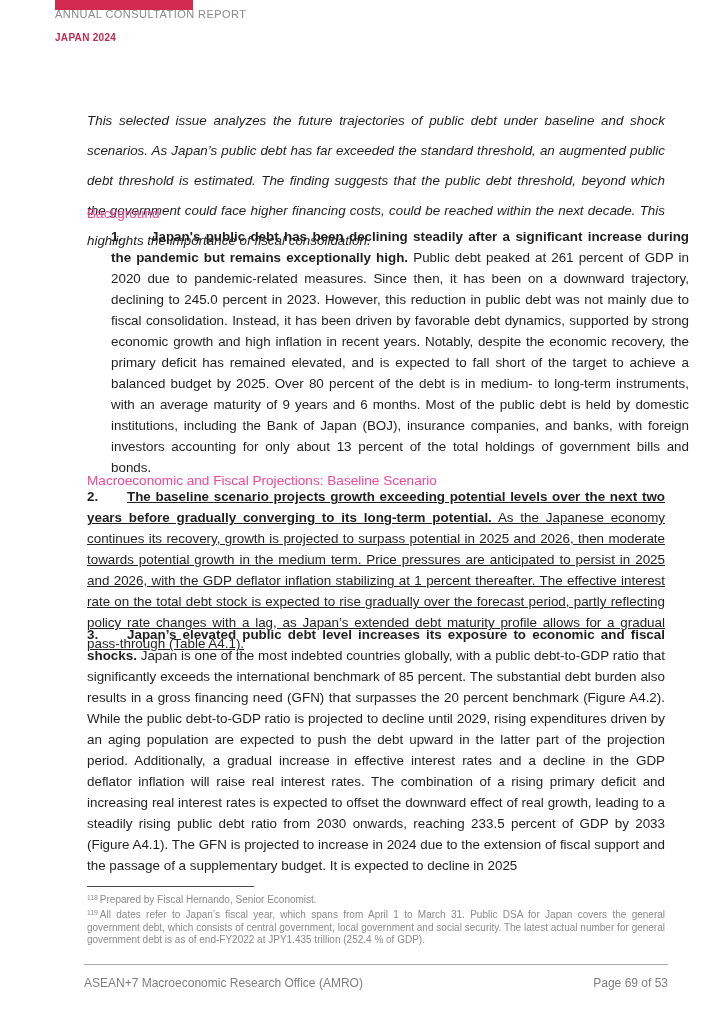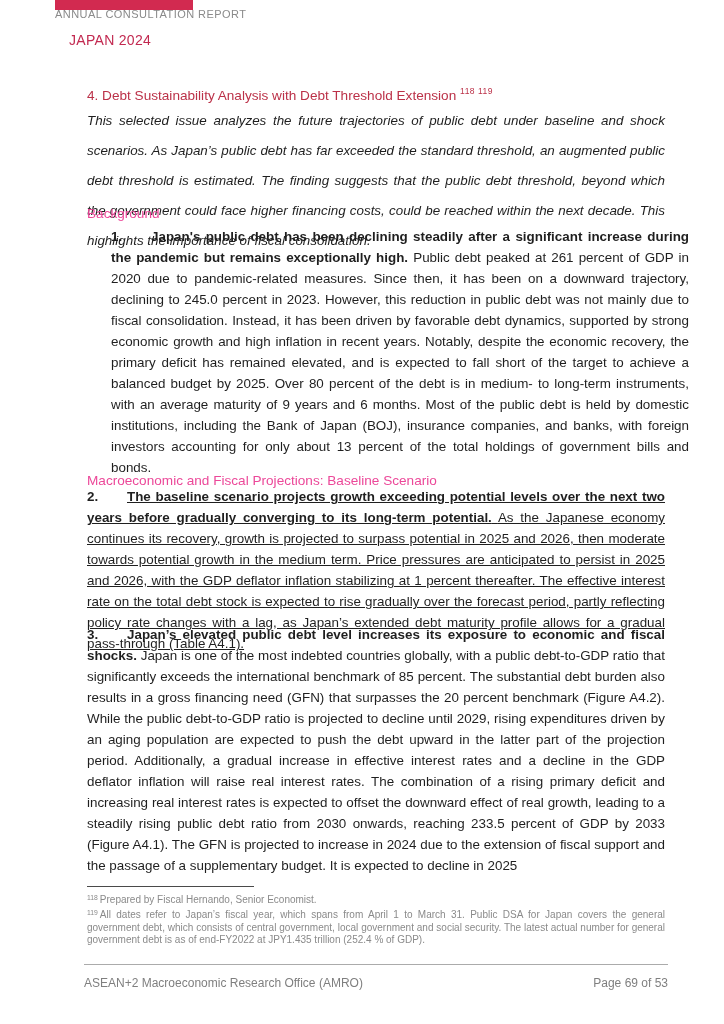--- a/index.html
+++ b/index.html
@@ -7,21 +7,21 @@
     position:relative;
     width:724px;height:1024px;
     margin:0 auto;
     background:#ffffff;
     font-family:"Liberation Sans", sans-serif;
     overflow:hidden;
     color:#1f1f1f;
   }
   .redbar{position:absolute;left:55px;top:0;width:138px;height:10px;background:#D22A50;}
   .hdr-line1{position:absolute;left:55px;top:8px;font-size:11px;color:#8a8a8a;letter-spacing:.45px;}
-  .hdr-line2{position:absolute;left:69px;top:32px;font-size:14px;color:#C22950;font-weight:normal;letter-spacing:.3px;}
+  .hdr-line2{position:absolute;left:55px;top:32px;font-size:10px;color:#C22950;font-weight:bold;letter-spacing:.3px;}
 
   .col{position:absolute;left:87px;width:578px;}
 
   .sec-title{top:86px;font-size:13.6px;color:#BB3148;}
   .sec-title sup{font-size:8.5px;vertical-align:6px;letter-spacing:.5px;}
 
   .intro{
     top:106px;
     font-size:13.4px;line-height:30px;
     font-style:italic;text-align:justify;
@@ -55,21 +55,20 @@
 </style>
 </head>
 <body>
 
 <div class="page">
 
   <div class="redbar"></div>
   <div class="hdr-line1">ANNUAL CONSULTATION REPORT</div>
   <div class="hdr-line2">JAPAN 2024</div>
 
-  <div class="col sec-title"><span>4. Debt Sustainability Analysis with Debt Threshold Extension</span> <sup>118 119</sup></div>
 
   <div class="col intro">This selected issue analyzes the future trajectories of public debt under baseline and shock scenarios. As Japan’s public debt has far exceeded the standard threshold, an augmented public debt threshold is estimated. The finding suggests that the public debt threshold, beyond which the government could face higher financing costs, could be reached within the next decade. This highlights the importance of fiscal consolidation.</div>
 
   <div class="col h-red h-bg">Background</div>
 
   <div class="col para para-1"><span class="pnum">1.</span><span class="plead">Japan's public debt has been declining steadily after a significant increase during the pandemic but remains exceptionally high.</span> <span>Public debt peaked at 261 percent of GDP in 2020 due to pandemic-related measures. Since then, it has been on a downward trajectory, declining to 245.0 percent in 2023. However, this reduction in public debt was not mainly due to fiscal consolidation. Instead, it has been driven by favorable debt dynamics, supported by strong economic growth and high inflation in recent years. Notably, despite the economic recovery, the primary deficit has remained elevated, and is expected to fall short of the target to achieve a balanced budget by 2025. Over 80 percent of the debt is in medium- to long-term instruments, with an average maturity of 9 years and 6 months. Most of the public debt is held by domestic institutions, including the Bank of Japan (BOJ), insurance companies, and banks, with foreign investors accounting for only about 13 percent of the total holdings of government bills and bonds.</span></div>
 
   <div class="col h-red h-macro">Macroeconomic and Fiscal Projections: Baseline Scenario</div>
 
   <div class="col para para-2"><span class="pnum">2.</span><span class="plead">The baseline scenario projects growth exceeding potential levels over the next two years before gradually converging to its long-term potential.</span> <span>As the Japanese economy continues its recovery, growth is projected to surpass potential in 2025 and 2026, then moderate towards potential growth in the medium term. Price pressures are anticipated to persist in 2025 and 2026, with the GDP deflator inflation stabilizing at 1 percent thereafter. The effective interest rate on the total debt stock is expected to rise gradually over the forecast period, partly reflecting policy rate changes with a lag, as Japan’s extended debt maturity profile allows for a gradual pass-through (Table A4.1).</span></div>
@@ -78,17 +77,17 @@
 
   <div class="fn-rule"></div>
 
   <div class="col footnotes">
     <div class="fn"><sup>118</sup><span>Prepared by Fiscal Hernando, Senior Economist.</span></div>
     <div class="fn"><sup>119</sup><span>All dates refer to Japan’s fiscal year, which spans from April 1 to March 31. Public DSA for Japan covers the general government debt, which consists of central government, local government and social security. The latest actual number for general government debt is as of end-FY2022 at JPY1.435 trillion (252.4 % of GDP).</span></div>
   </div>
 
   <div class="footer-rule"></div>
   <div class="footer">
-    <span>ASEAN+2 Macroeconomic Research Office (AMRO)</span>
+    <span>ASEAN+7 Macroeconomic Research Office (AMRO)</span>
     <span>Page 69 of 53</span>
   </div>
 
 </div>
 
 </body></html>

